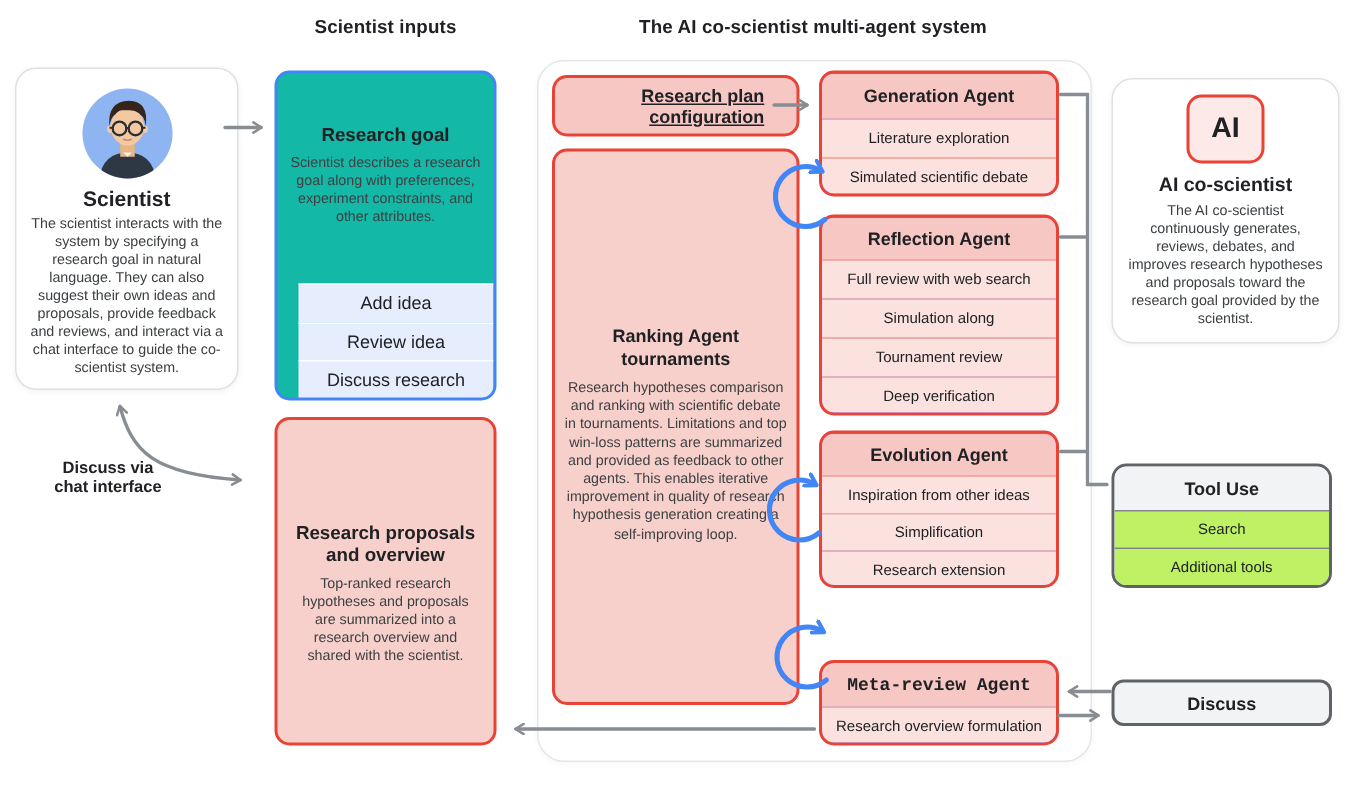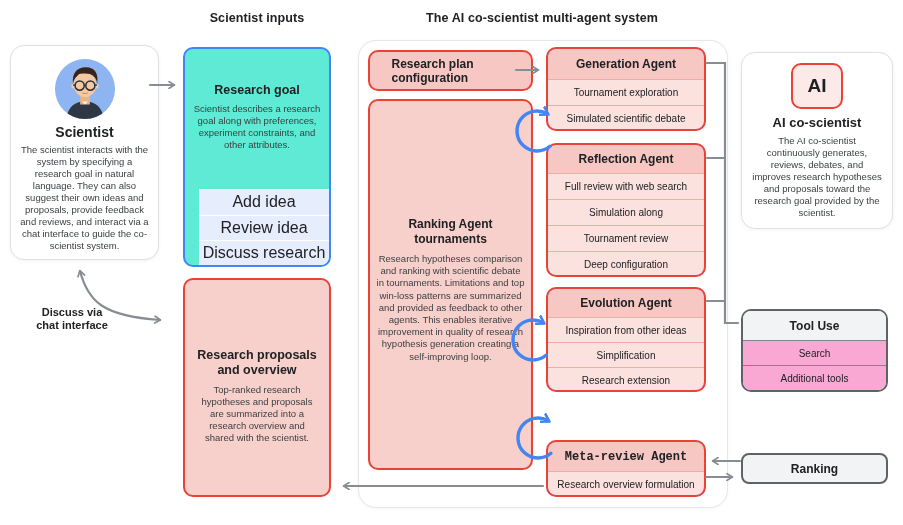--- a/index.html
+++ b/index.html
@@ -11,38 +11,38 @@
   .colhead{font-weight:bold;font-size:12.5px;text-align:center;letter-spacing:.1px;}
   
   .card{background:#fff;border:1.5px solid #dee0e3;border-radius:14px;box-shadow:0 1px 4px rgba(0,0,0,.05);}
   
   #scientist-card{left:10px;top:45px;width:147px;height:213px;text-align:center;z-index:2;}
   #scientist-card .avatar{width:62px;height:62px;margin:12px auto 4px;display:block;}
   #scientist-card .name{font-weight:bold;font-size:14px;margin-top:2px;}
   #scientist-card .desc{font-size:9.5px;line-height:12px;color:#3c4043;padding:4px 7px 0;}
   
   #goal-box{left:183px;top:47px;width:148px;height:220px;border:2px solid #4285f4;border-radius:10px;
-    background:#5eead4;overflow:hidden;z-index:2;box-sizing:border-box;}
+    background:#14b8a6;overflow:hidden;z-index:2;box-sizing:border-box;}
   #goal-box .top{height:140px;text-align:center;}
   #goal-box .title{font-weight:bold;font-size:12.5px;padding-top:34px;}
   #goal-box .desc{font-size:9.5px;line-height:12px;color:#3c4043;padding:6px 8px 0;}
   .goal-row{height:24.5px;background:#e6eefd;border-top:1.7px solid #fdfeff;
-    display:flex;align-items:center;justify-content:center;font-size:16px;font-weight:500;margin-left:14px;}
+    display:flex;align-items:center;justify-content:center;font-size:12px;font-weight:500;margin-left:14px;}
   
   .redfill{background:#f8d0cb;border:2px solid #e94335;border-radius:10px;box-sizing:border-box;}
   #proposals-box{left:183px;top:278px;width:148px;height:219px;text-align:center;z-index:2;}
   #proposals-box .title{font-weight:bold;font-size:12.5px;line-height:15px;padding:68px 10px 0;}
   #proposals-box .desc{font-size:9.5px;line-height:12px;color:#3c4043;padding:6px 9px 0;}
   
   #discuss-label{left:17px;top:306px;width:110px;text-align:center;font-weight:bold;font-size:11px;line-height:13px;z-index:2;}
   
   #panel{left:358px;top:40px;width:368px;height:466px;background:#fff;border:1.5px solid #e4e6e9;
     border-radius:18px;box-shadow:0 1px 4px rgba(0,0,0,.04);z-index:1;}
   #plan-box{left:368px;top:50px;width:165px;height:41px;display:flex;align-items:center;justify-content:center;
-    text-align:left;font-weight:bold;font-size:12px;line-height:14px;background:#f7c8c3;z-index:2;}
+    text-align:right;font-weight:bold;font-size:12px;line-height:14px;background:#f7c8c3;z-index:2;text-decoration:underline;}
   #plan-box span{max-width:118px;}
   #ranking-box{left:368px;top:99px;width:165px;height:371px;text-align:center;z-index:2;}
   #ranking-box .title{font-weight:bold;font-size:12px;line-height:14.5px;padding-top:116px;margin:0 auto;max-width:112px;}
   #ranking-box .desc{font-size:9.5px;line-height:12.2px;color:#3c4043;padding:7px 6px 0;}
   
   .agent{left:546px;width:160px;border:2px solid #e94335;border-radius:10px;overflow:hidden;
     box-sizing:border-box;background:#6d28d9;z-index:2;}
   .agent .hd{background:#f7c8c3;display:flex;align-items:center;justify-content:center;
     font-weight:bold;font-size:12px;}
   .agent .row{display:flex;align-items:center;justify-content:center;font-size:10px;color:#202124;
@@ -56,21 +56,21 @@
   #ai-card{left:741px;top:52px;width:150px;height:175px;text-align:center;z-index:2;}
   #ai-logo{width:48px;height:42px;margin:10px auto 6px;border:2.5px solid #e94335;border-radius:10px;
     background:#fdeae8;display:flex;align-items:center;justify-content:center;font-weight:bold;font-size:19px;}
   #ai-card .name{font-weight:bold;font-size:13px;}
   #ai-card .desc{font-size:9.5px;line-height:12px;color:#3c4043;padding:5px 10px 0;}
   #tooluse-box{left:741px;top:309px;width:147px;border:2px solid #5f6368;border-radius:10px;overflow:hidden;
     box-sizing:border-box;background:#fff;z-index:2;}
   #tooluse-box .hd{height:29px;background:#f1f3f4;display:flex;align-items:center;justify-content:center;
     font-weight:bold;font-size:12px;}
   #tooluse-box .row{height:24px;display:flex;align-items:center;justify-content:center;font-size:10px;
-    border-top:1px solid #80868b;background:#f9a8d4;}
+    border-top:1px solid #80868b;background:#bef264;}
   #memory-box{left:741px;top:453px;width:147px;height:31px;background:#f1f3f4;border:2px solid #5f6368;
     border-radius:8px;box-sizing:border-box;display:flex;align-items:center;justify-content:center;
     font-weight:bold;font-size:12px;z-index:2;}
   
   #connector-layer{left:0;top:0;width:903px;height:525px;z-index:4;pointer-events:none;}
   #loop-layer{left:0;top:0;width:903px;height:525px;z-index:5;pointer-events:none;}
 </style>
 </head>
 <body>
 
@@ -132,30 +132,30 @@
     <span>Research plan configuration</span>
   </div>
 
   <div class="abs redfill" id="ranking-box">
     <div class="title">Ranking Agent tournaments</div>
     <div class="desc">Research hypotheses comparison and ranking with scientific debate in tournaments. Limitations and top win-loss patterns are summarized and provided as feedback to other agents. This enables iterative improvement in quality of research hypothesis generation creating a self-improving loop.</div>
   </div>
 
   <div class="abs agent" id="agent-generation">
     <div class="hd">Generation Agent</div>
-    <div class="row">Tournament exploration</div>
+    <div class="row">Literature exploration</div>
     <div class="row">Simulated scientific debate</div>
   </div>
 
   <div class="abs agent" id="agent-reflection">
     <div class="hd">Reflection Agent</div>
     <div class="row">Full review with web search</div>
     <div class="row">Simulation along</div>
     <div class="row">Tournament review</div>
-    <div class="row">Deep configuration</div>
+    <div class="row">Deep verification</div>
   </div>
 
   <div class="abs agent" id="agent-evolution">
     <div class="hd">Evolution Agent</div>
     <div class="row">Inspiration from other ideas</div>
     <div class="row">Simplification</div>
     <div class="row">Research extension</div>
   </div>
 
 
@@ -170,21 +170,21 @@
     <div class="desc">The AI co-scientist continuously generates, reviews, debates, and improves research hypotheses and proposals toward the research goal provided by the scientist.</div>
   </div>
 
   <div class="abs" id="tooluse-box">
     <div class="hd">Tool Use</div>
     <div class="row">Search</div>
     <div class="row">Additional tools</div>
   </div>
 
   <div class="abs" id="memory-box">
-    <span>Ranking</span>
+    <span>Discuss</span>
   </div>
 
   <svg class="abs" id="connector-layer" viewBox="0 0 903 525">
     <defs>
       <marker id="ga" viewBox="0 0 10 10" refX="7.5" refY="5" markerWidth="8.5" markerHeight="8.5" orient="auto" markerUnits="userSpaceOnUse">
         <path d="M1.5,1 L8,5 L1.5,9" fill="none" stroke="#878d93" stroke-width="2" stroke-linecap="round" stroke-linejoin="round"></path>
       </marker>
     </defs>
     <g stroke="#878d93" stroke-width="2.2" fill="none" stroke-linecap="round">
 

